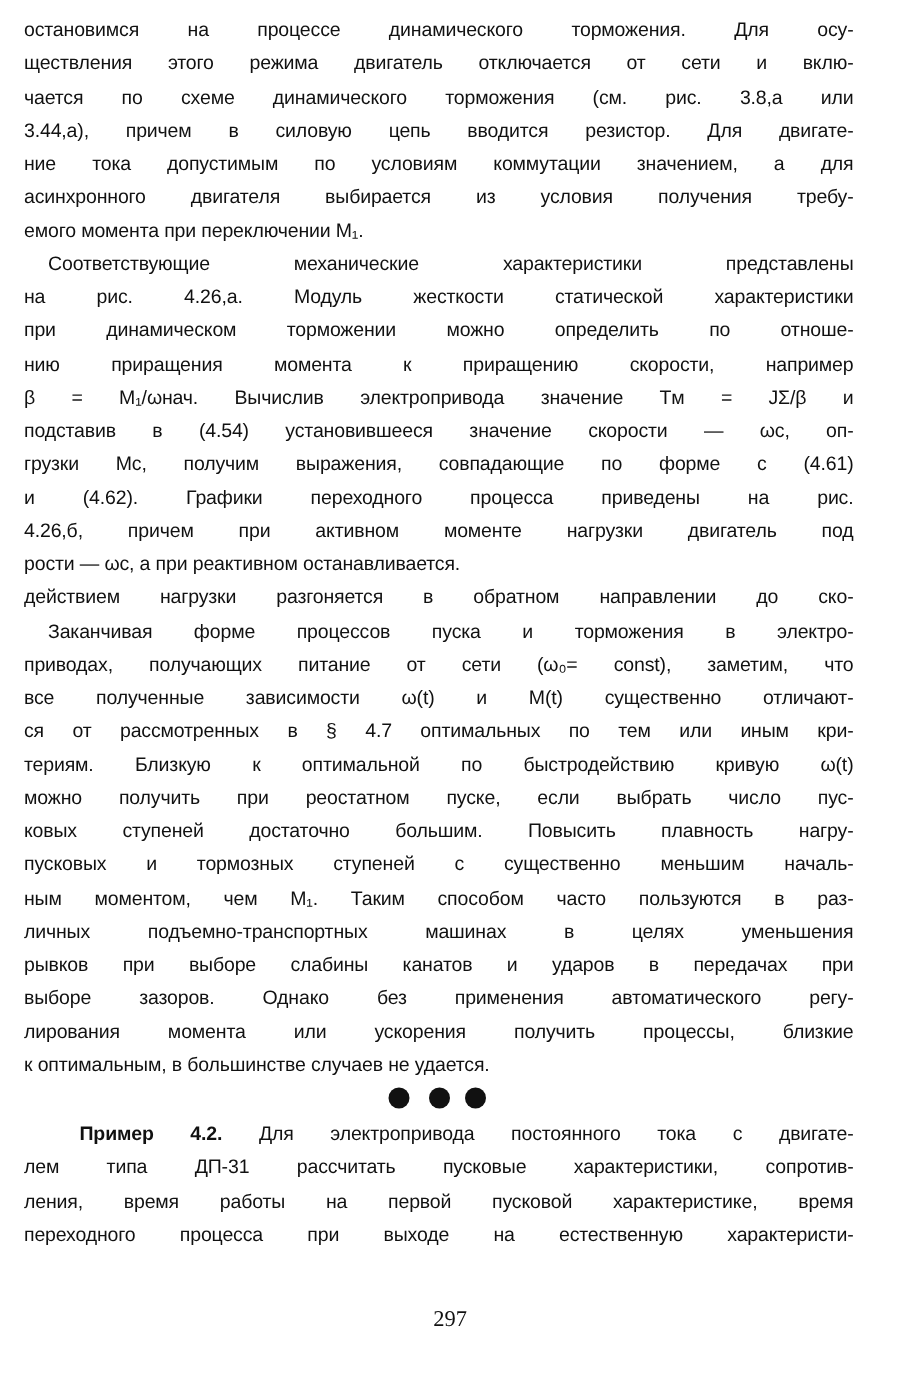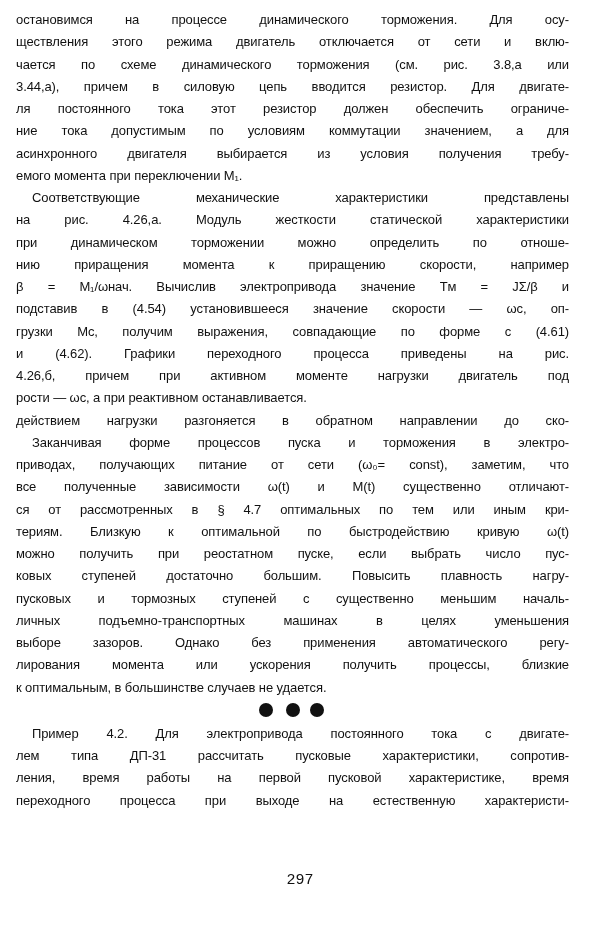--- a/index.html
+++ b/index.html
@@ -6,35 +6,34 @@
   body { width: 600px; height: 931px; position: relative; overflow: hidden;
          font-family: "Liberation Sans", "DejaVu Sans", sans-serif; color: #111; }
   .page { position: absolute; left: 16px; top: 9px; width: 553px; }
   .line { height: 22.25px; line-height: 22.25px; font-size: 13px;
           white-space: nowrap; text-align: justify; text-align-last: justify;
           letter-spacing: -0.1px; font-stretch: condensed; }
   .line.last { text-align-last: left; }
   .line.indent { padding-left: 16px; }
   .sep { height: 24px; position: relative; }
   .dot { position: absolute; top: 4px; width: 14px; height: 14px; border-radius: 50%; background: #111; }
-  b { font-weight: normal; }
+  b { font-weight: bold; margin-left: 21px; }
   .pagenum { position: absolute; top: 872px; left: 0; width: 600px; text-align: center;
-             font-family: Liberation Mono, monospace; font-size: 15px; }
+             font-family: Liberation Serif, serif; font-size: 15px; }
 </style>
 </head>
 <body>
 
 <div class="page">
 
   <div>
     <div class="line">остановимся на процессе динамического торможения. Для осу-</div>
     <div class="line">ществления этого режима двигатель отключается от сети и вклю-</div>
     <div class="line">чается по схеме динамического торможения (см. рис. 3.8,а или</div>
     <div class="line">3.44,а), причем в силовую цепь вводится резистор. Для двигате-</div>
-    <div class="line">ля постоянного тока этот резистор должен обеспечить ограниче-</div>
     <div class="line">ние тока допустимым по условиям коммутации значением, а для</div>
     <div class="line">асинхронного двигателя выбирается из условия получения требу-</div>
     <div class="line last">емого момента при переключении M₁.</div>
   </div>
 
   <div>
     <div class="line indent">Соответствующие механические характеристики представлены</div>
     <div class="line">на рис. 4.26,а. Модуль жесткости статической характеристики</div>
     <div class="line">при динамическом торможении можно определить по отноше-</div>
     <div class="line">нию приращения момента к приращению скорости, например</div>
@@ -49,21 +48,23 @@
 
   <div>
     <div class="line indent">Заканчивая форме процессов пуска и торможения в электро-</div>
     <div class="line">приводах, получающих питание от сети (ω₀= const), заметим, что</div>
     <div class="line">все полученные зависимости ω(t) и M(t) существенно отличают-</div>
     <div class="line">ся от рассмотренных в § 4.7 оптимальных по тем или иным кри-</div>
     <div class="line">териям. Близкую к оптимальной по быстродействию кривую ω(t)</div>
     <div class="line">можно получить при реостатном пуске, если выбрать число пус-</div>
     <div class="line">ковых ступеней достаточно большим. Повысить плавность нагру-</div>
     <div class="line">пусковых и тормозных ступеней с существенно меньшим началь-</div>
+    <div class="line">ным моментом, чем M₁. Таким способом часто пользуются в раз-</div>
     <div class="line">личных подъемно-транспортных машинах в целях уменьшения</div>
+    <div class="line">рывков при выборе слабины канатов и ударов в передачах при</div>
     <div class="line">выборе зазоров. Однако без применения автоматического регу-</div>
     <div class="line">лирования момента или ускорения получить процессы, близкие</div>
     <div class="line last">к оптимальным, в большинстве случаев не удается.</div>
   </div>
 
   <div class="sep">
     <span class="dot" style="left:243px"></span>
     <span class="dot" style="left:270px"></span>
     <span class="dot" style="left:294px"></span>
   </div>

